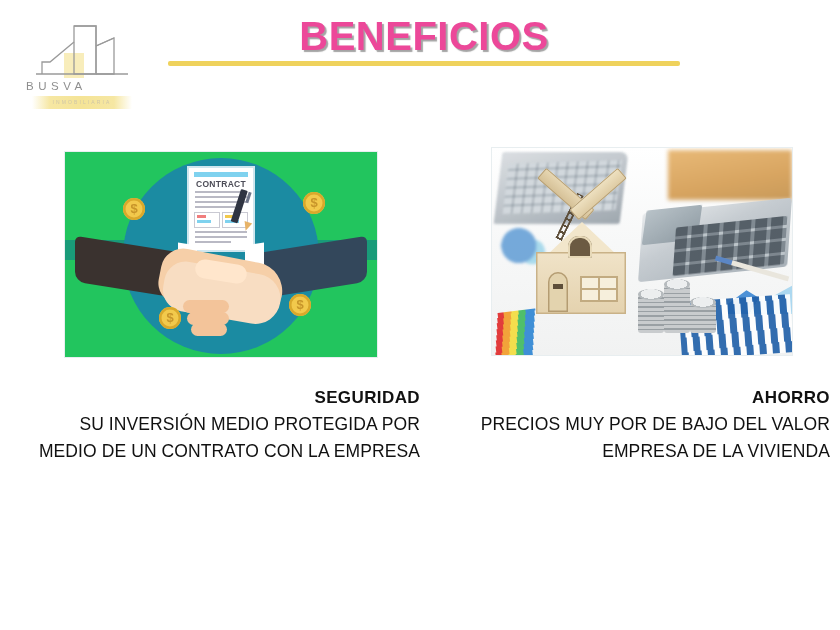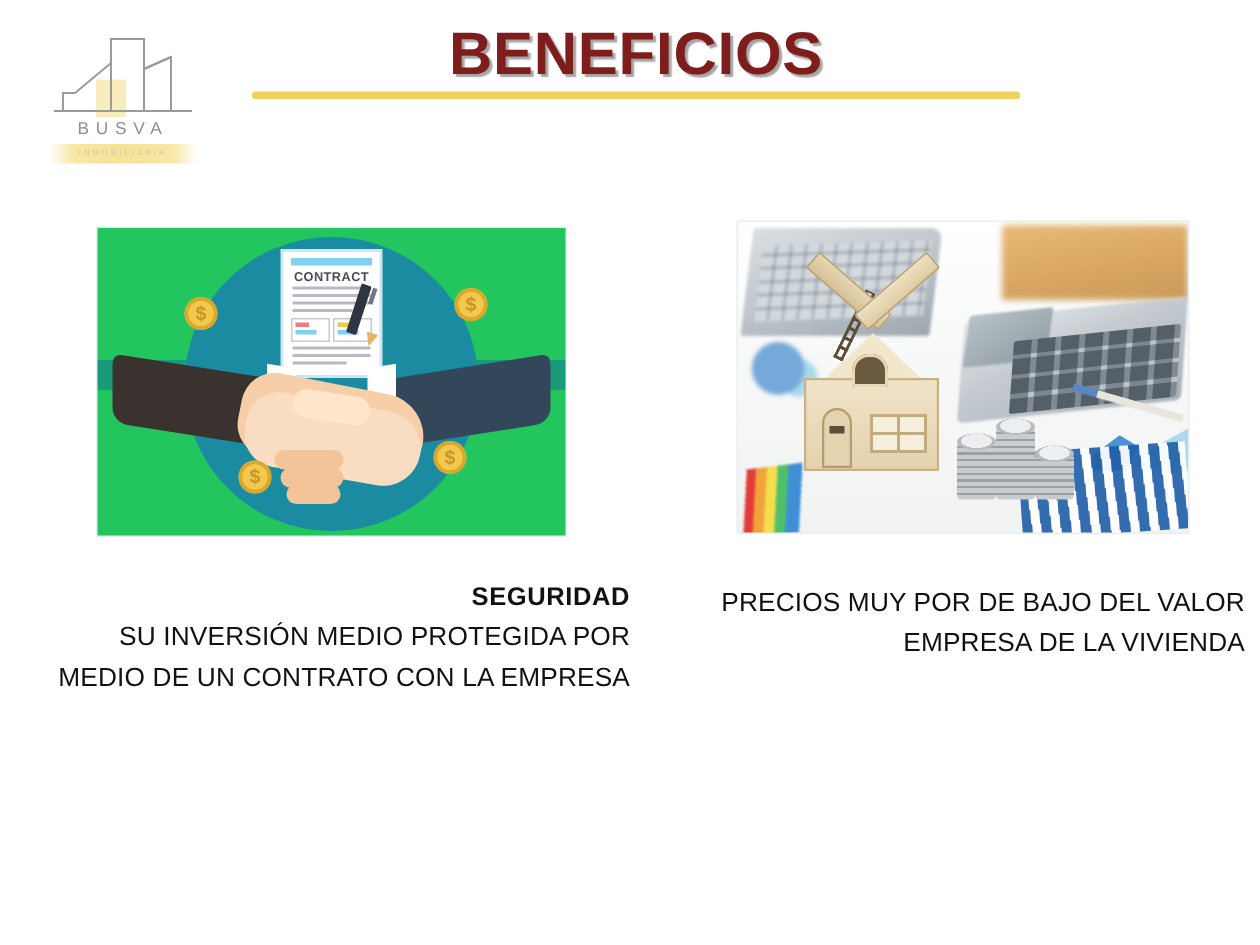--- a/index.html
+++ b/index.html
@@ -34,21 +34,21 @@
   }
   .logo-mark {
     position: absolute;
     left: 8px; top: 0;
     width: 96px; height: 56px;
   }
   .logo-word {
     position: absolute;
     left: 0; top: 56px;
     width: 112px;
-    text-align: center;
+    text-align: left;
     font-size: 11.5px;
     letter-spacing: 4.5px;
     color: #8e8e8e;
     font-weight: 400;
   }
   .logo-sub {
     position: absolute;
     left: 6px; top: 72px;
     width: 100px;
     height: 13px;
@@ -65,21 +65,21 @@
   
   .title {
     position: absolute;
     left: 168px;
     top: 14px;
     width: 512px;
     text-align: center;
     font-size: 40px;
     font-weight: bold;
     letter-spacing: 0.5px;
-    color: #7f1d1d;
+    color: #ec4899;
     text-shadow: 2px 2px 1px rgba(90,90,90,.55);
   }
   .title-rule {
     position: absolute;
     left: 168px;
     top: 61px;
     width: 512px;
     height: 5px;
     background: #efd25c;
     border-radius: 2px;
@@ -579,16 +579,17 @@
     </div>
 
   </div>
 
   <div class="caption caption-left">
     <div class="cap-head">SEGURIDAD</div>
     <div class="cap-body">SU INVERSIÓN MEDIO PROTEGIDA POR MEDIO DE UN CONTRATO CON LA EMPRESA</div>
   </div>
 
   <div class="caption caption-right">
+    <div class="cap-head">AHORRO</div>
     <div class="cap-body">PRECIOS MUY POR DE BAJO DEL VALOR EMPRESA DE LA VIVIENDA</div>
   </div>
 
 </div>
 
 </body></html>

